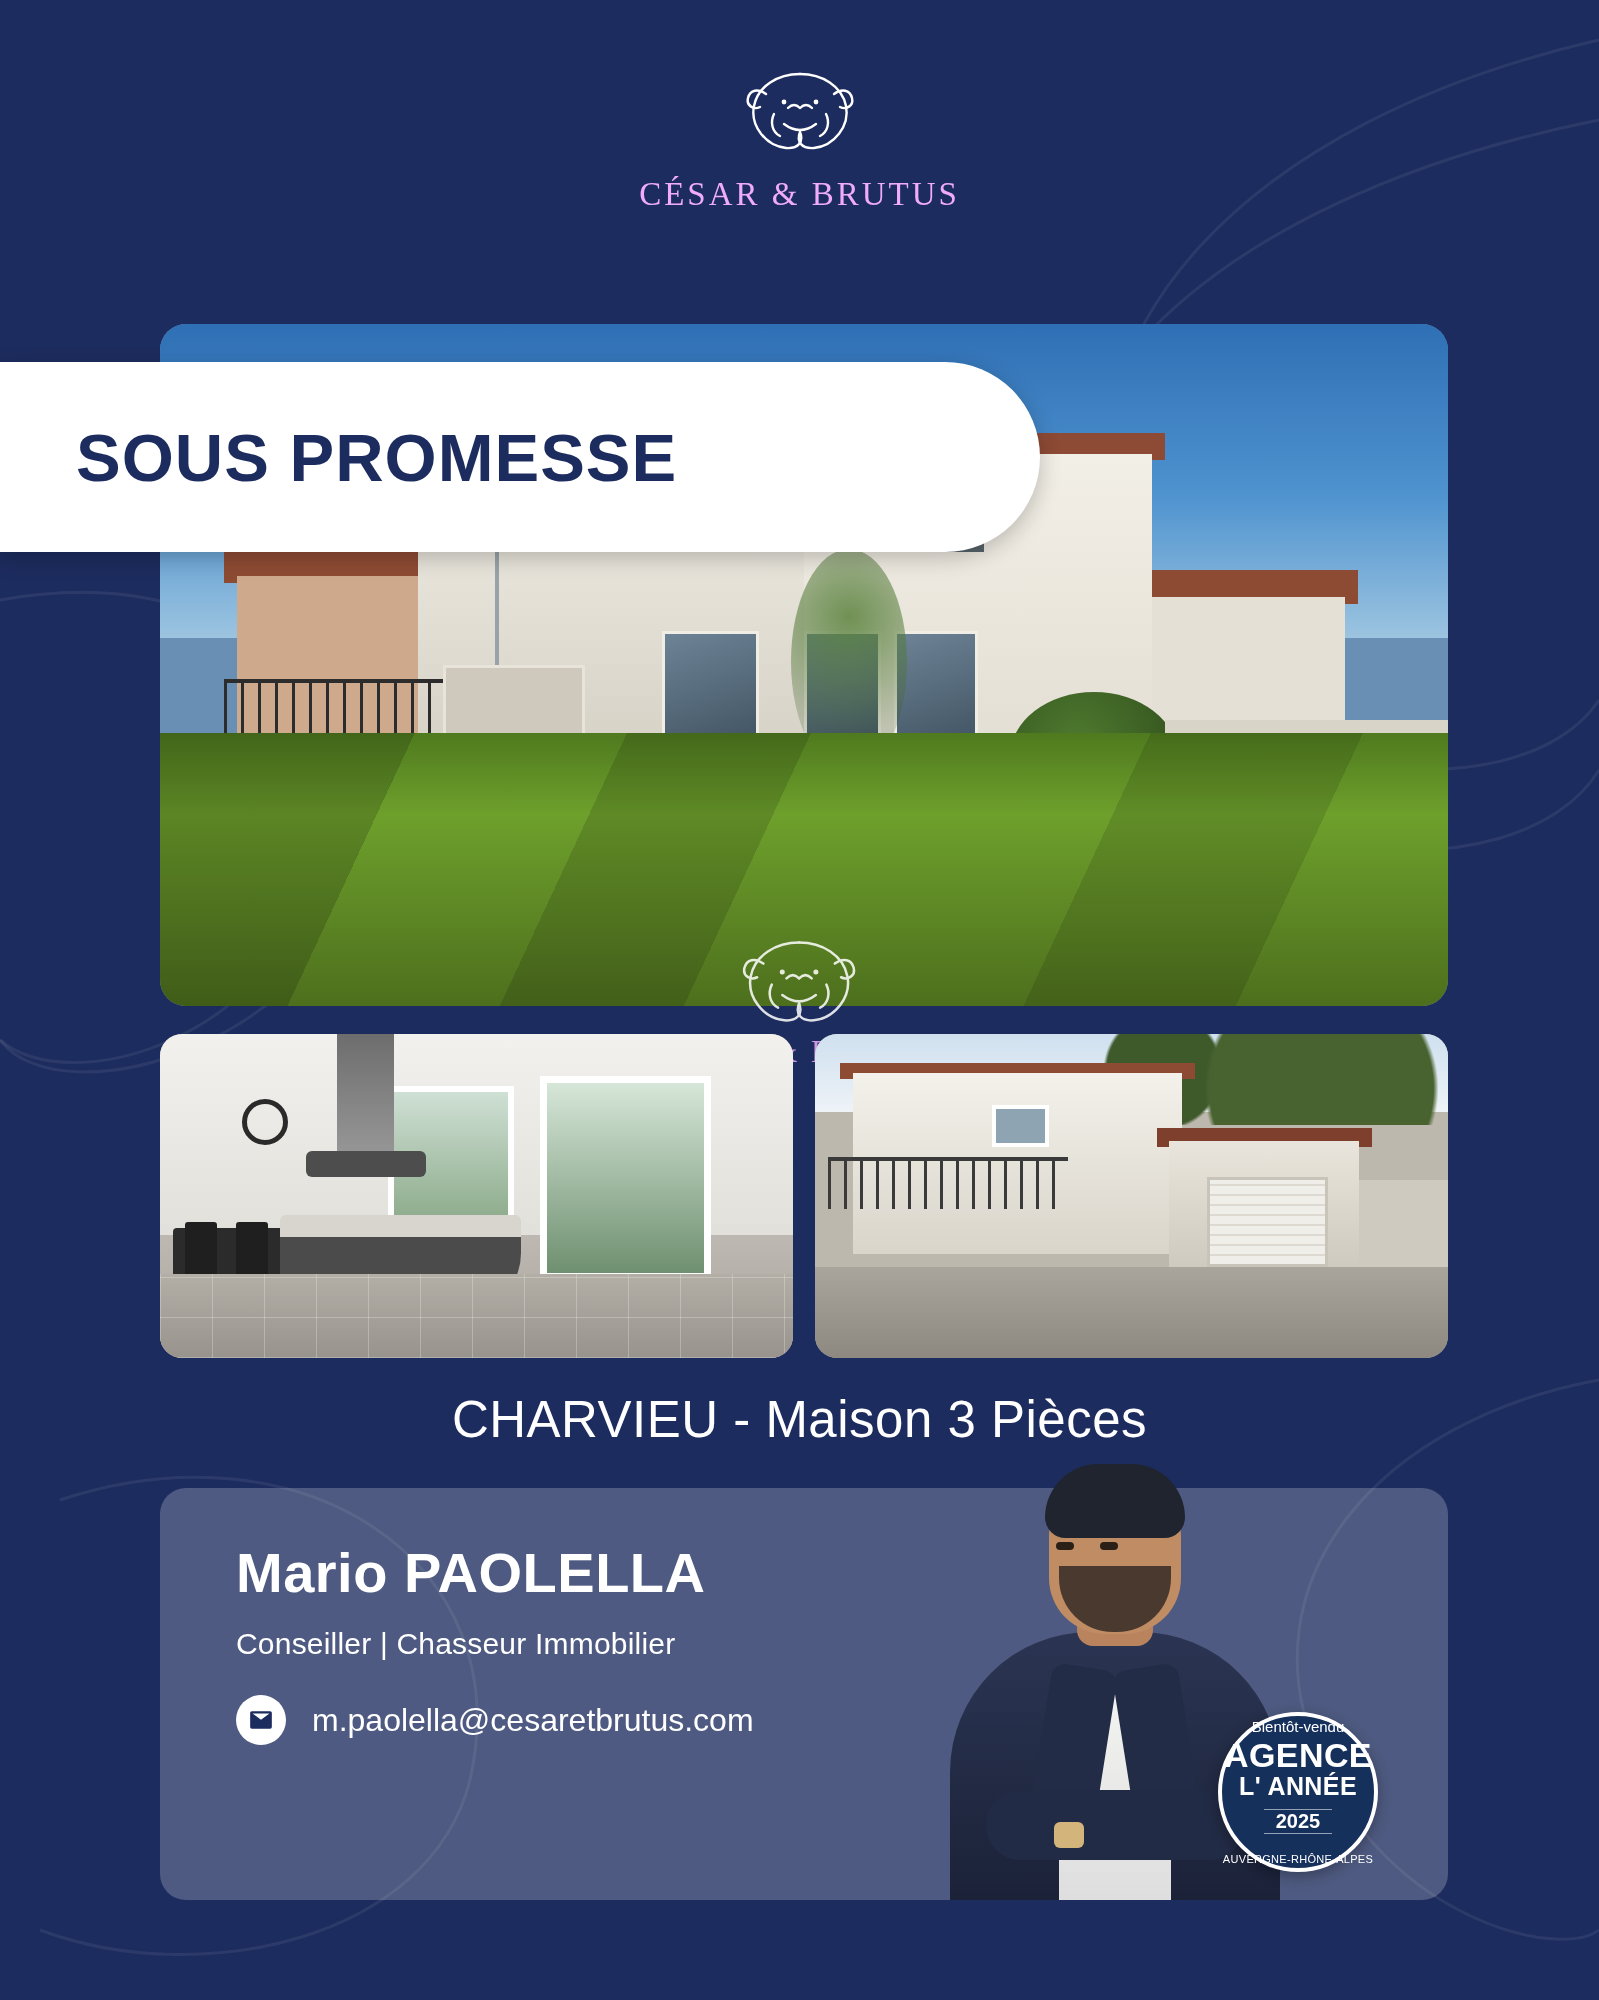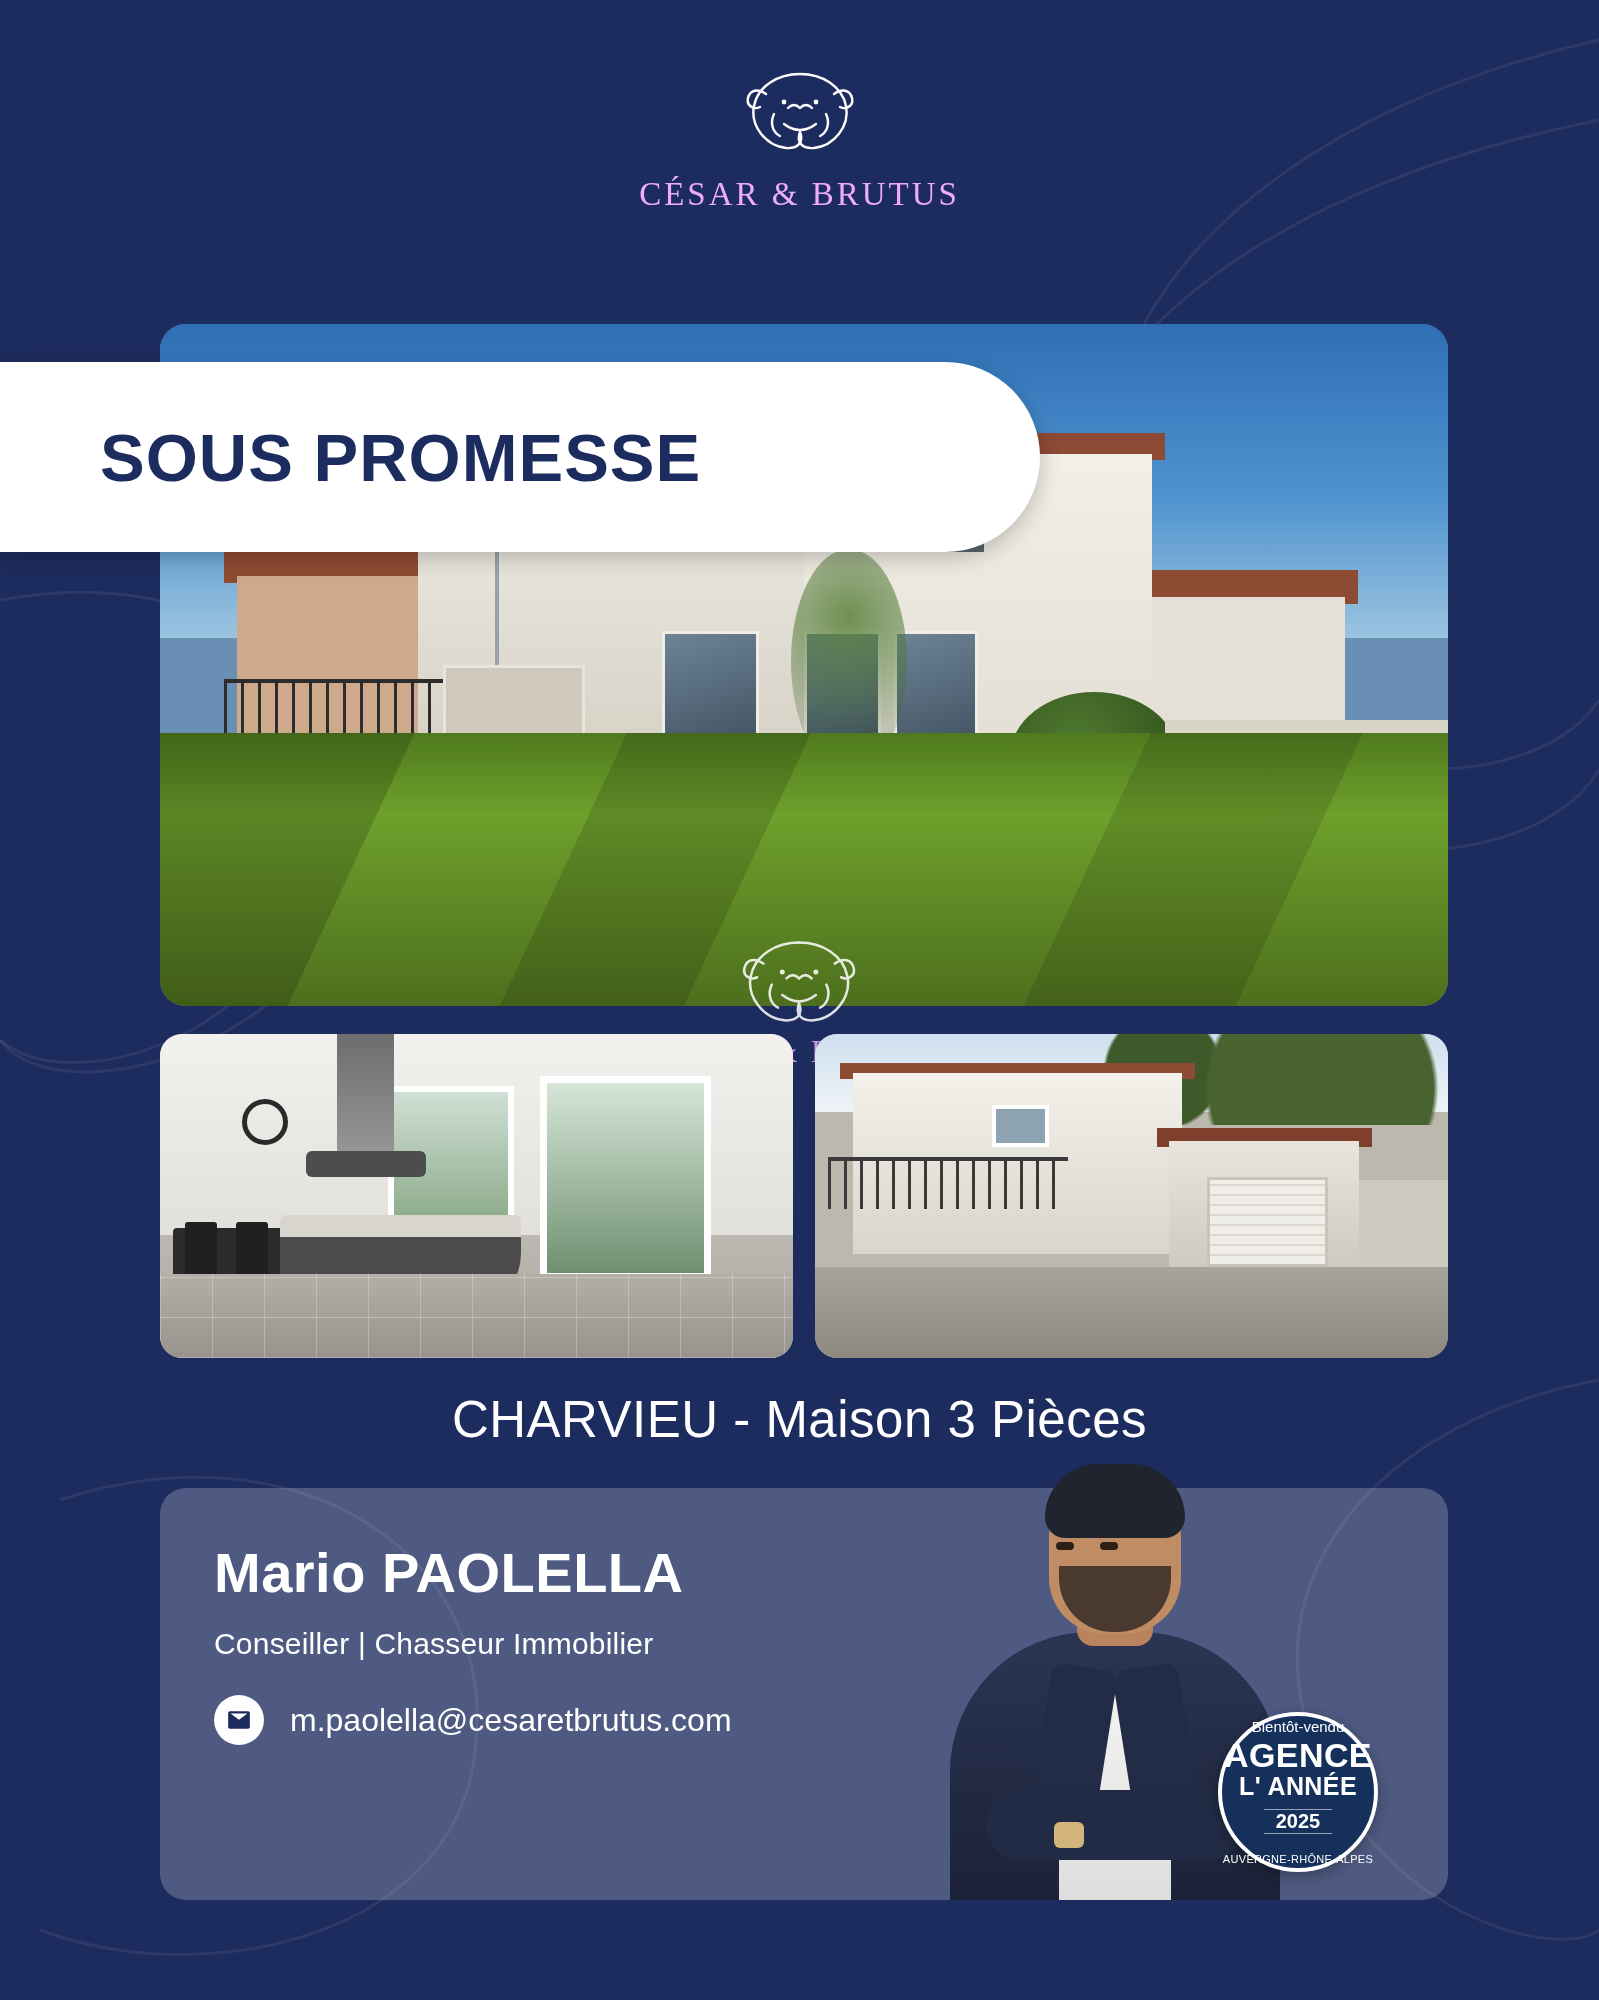--- a/index.html
+++ b/index.html
@@ -158,21 +158,21 @@
     position: absolute;
     left: 0; top: 362px;
     width: 1040px; height: 190px;
     background: #ffffff;
     border-radius: 0 95px 95px 0;
     display: flex;
     align-items: center;
     box-shadow: 0 6px 22px rgba(0,0,0,.22);
   }
   .banner-text {
-    margin-left: 100px;
+    margin-left: 76px;
     color: #1d2c5e;
     font-size: 67px;
     font-weight: 700;
     letter-spacing: 1px;
   }
 
   
   .watermark {
     position: absolute;
     left: 50%;
@@ -248,21 +248,21 @@
     position: absolute;
     left: 160px;
     top: 1488px;
     width: 1288px;
     height: 412px;
     background: rgba(255,255,255,.22);
     border-radius: 26px;
   }
   .agent-info {
     position: absolute;
-    left: 54px;
+    left: 76px;
     top: 52px;
     width: 760px;
     color: #fff;
   }
   .agent-name {
     font-size: 56px;
     font-weight: 700;
     letter-spacing: .5px;
   }
   .agent-role {

